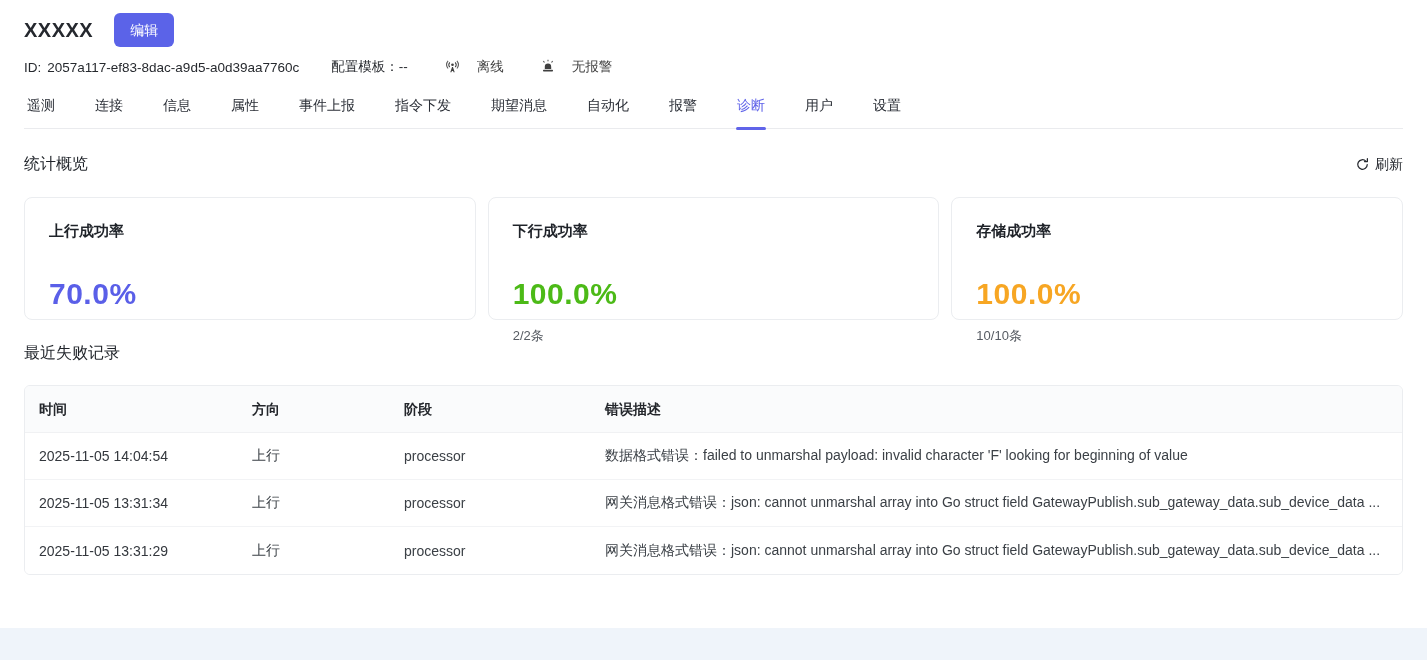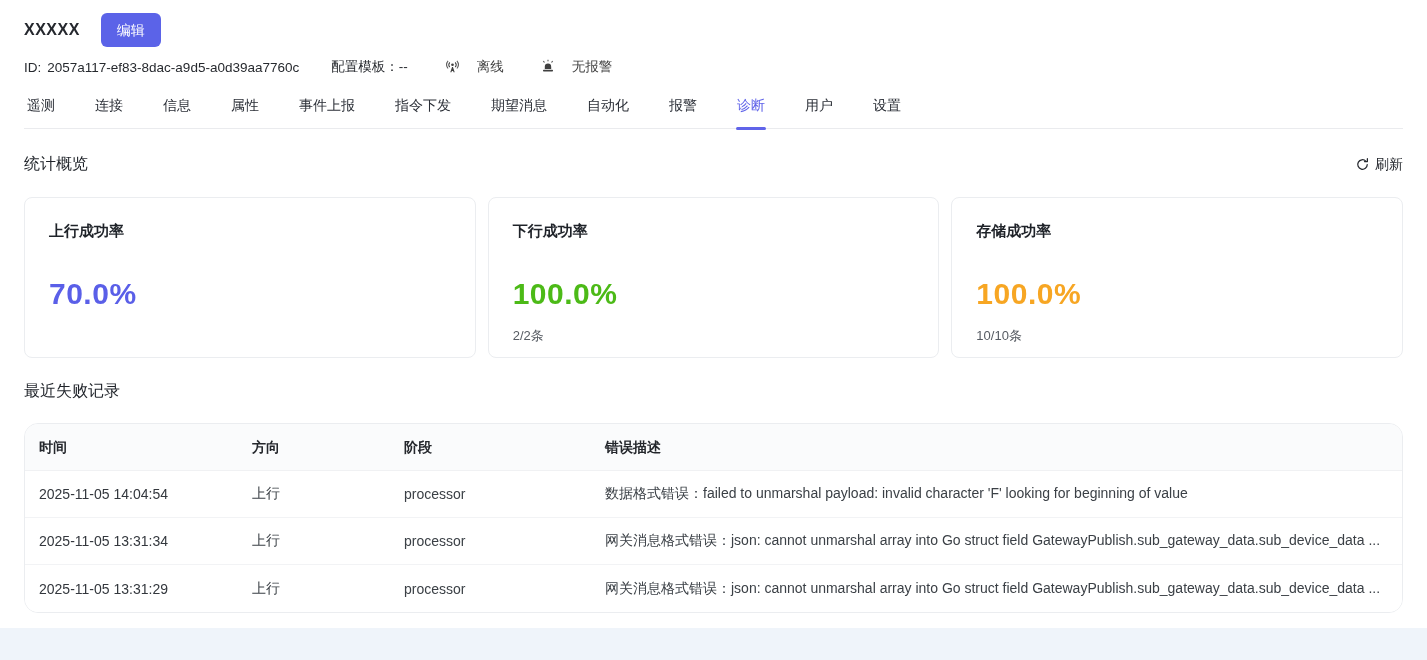--- a/index.html
+++ b/index.html
@@ -13,21 +13,21 @@
   }
   .page-panel {
     background: #ffffff;
     width: 1427px; height: 628px;
     padding: 0 24px;
     overflow: hidden;
   }
 
   
   .header-row { display: flex; align-items: center; padding-top: 13px; }
-  .device-title { font-size: 16px; font-weight: 700; letter-spacing: .5px; color: #25282e; }
+  .device-title { font-size: 20px; font-weight: 700; letter-spacing: .5px; color: #25282e; }
   .edit-btn {
     margin-left: 21px;
     background: #5b63e8; color: #ffffff;
     border: none; border-radius: 6px;
     font-size: 14px; line-height: 1;
     padding: 10px 16px; cursor: pointer;
     font-family: inherit;
   }
 
   .meta-row { display: flex; align-items: center; margin-top: 11px; font-size: 13.5px; color: #26292e; }
@@ -56,34 +56,34 @@
   .refresh-btn {
     display: flex; align-items: center; gap: 5px;
     background: none; border: none; padding: 0; cursor: pointer;
     font-size: 14px; color: #25282e; font-family: inherit;
   }
   .refresh-btn svg { display: block; }
 
   
   .cards { display: flex; gap: 12px; margin-top: 22px; }
   .card {
-    flex: 1; height: 161px;
+    flex: 1; height: 123px;
     border: 1px solid #ebedf0; border-radius: 8px;
     padding: 24px 24px 0 24px;
     background: #ffffff;
   }
   .card-title { font-size: 15px; font-weight: 600; color: #1f2329; }
   .card-value { font-size: 30px; font-weight: 700; margin-top: 36px; letter-spacing: .5px; }
   .card-count { font-size: 13px; color: #565b62; margin-top: 16px; }
 
   
   .failures-title { margin-top: 23px; }
   .table {
     margin-top: 21px;
-    border: 1px solid #ebedf0; border-radius: 14px;
+    border: 1px solid #ebedf0; border-radius: 6px;
     overflow: hidden;
   }
   .thead { display: flex; background: #fafbfc; border-bottom: 1px solid #f0f1f3; }
   .th {
     height: 46px; line-height: 46px;
     padding: 0 14px; font-size: 14px; font-weight: 700; color: #24272c;
   }
   .trow { display: flex; align-items: center; height: 47px; border-bottom: 1px solid #f2f3f5; background: #fff; }
   .trow:last-child { border-bottom: none; }
   .td { padding: 0 14px; font-size: 14px; color: #3b4046; white-space: nowrap; overflow: hidden; }

